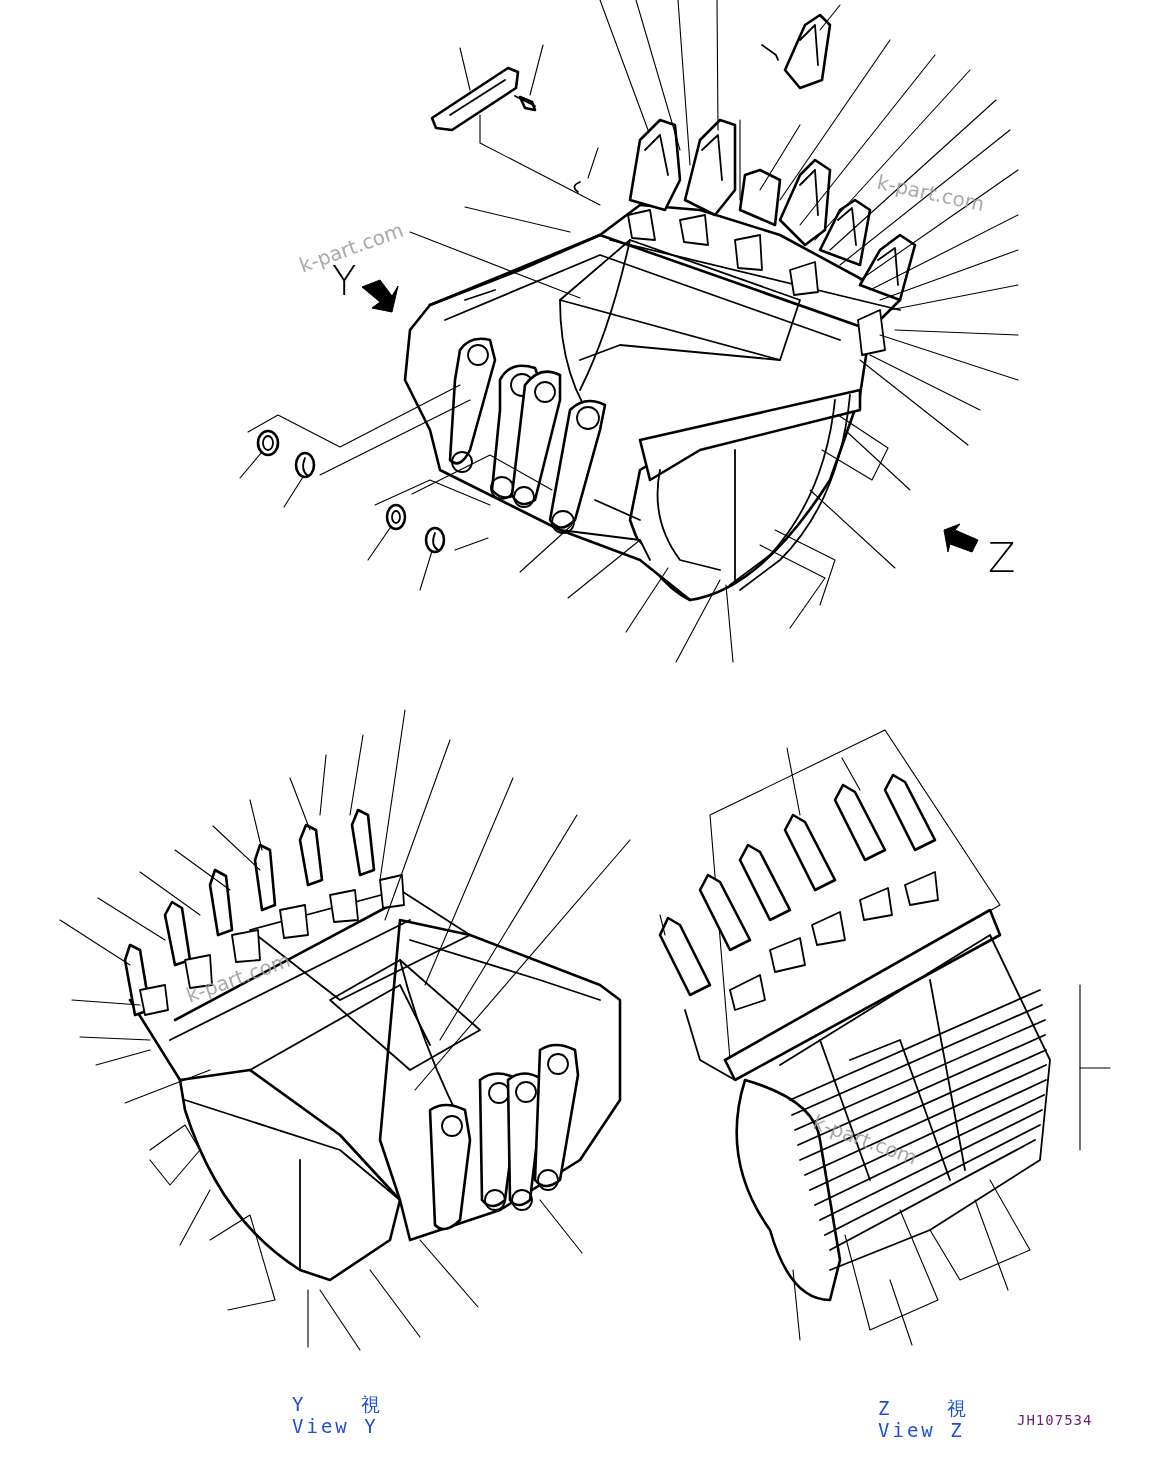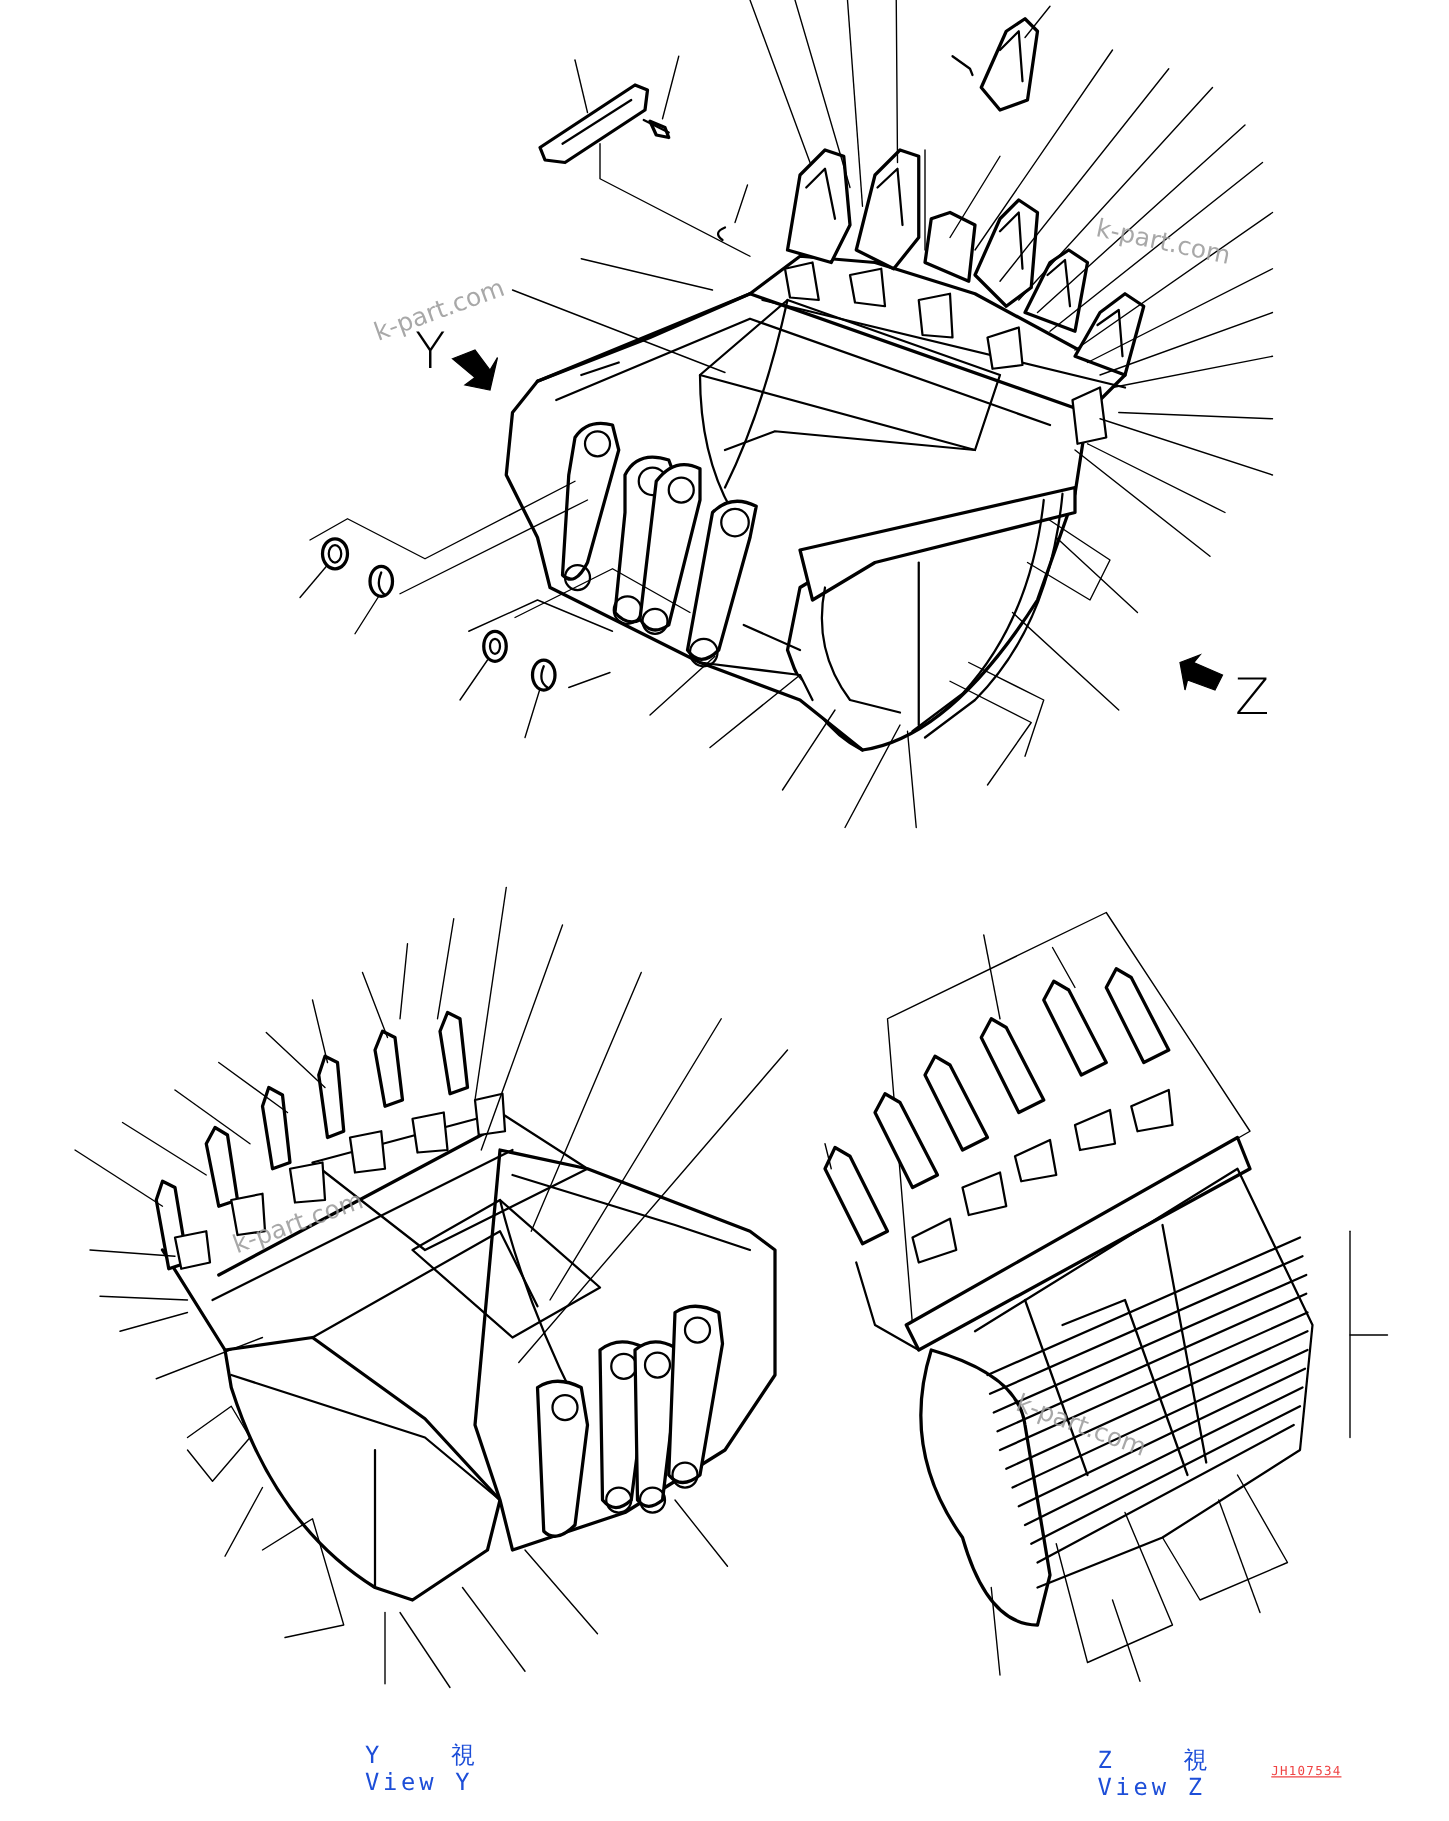--- a/index.html
+++ b/index.html
@@ -5,21 +5,21 @@
   html, body { margin: 0; padding: 0; background: #ffffff; }
   body { width: 1159px; height: 1457px; position: relative; overflow: hidden; font-family: "DejaVu Sans Mono", monospace; }
   #canvas { position: absolute; left: 0; top: 0; width: 1159px; height: 1457px; }
   .stroke { stroke: #000; fill: none; stroke-linecap: round; stroke-linejoin: round; }
   .thick { stroke-width: 2.6; }
   .mid { stroke-width: 1.8; }
   .thin { stroke-width: 1.1; }
   .fillw { fill: #fff; }
   .fillb { fill: #000; stroke: #000; }
   .caption { position: absolute; font-family: "DejaVu Sans Mono", monospace; color: #1d4ed8; font-size: 19px; line-height: 22px; letter-spacing: 3px; }
-  .docnum { position: absolute; font-family: "DejaVu Sans Mono", monospace; color: #ef4444; font-size: 10px; letter-spacing: 1px; text-decoration: underline; }
+  .docnum { position: absolute; font-family: "DejaVu Sans Mono", monospace; color: #701a75; font-size: 14px; letter-spacing: 1px; }
   .viewletter { position: absolute; font-family: "DejaVu Sans", sans-serif; font-size: 40px; color: #000; font-weight: 300; }
   .watermark { position: absolute; font-family: "DejaVu Sans", sans-serif; font-size: 20px; color: #9a9a9a; transform-origin: left top; opacity: 0.85; }
 </style>
 </head>
 <body>
 
 <svg id="canvas" viewBox="0 0 1159 1457" xmlns="http://www.w3.org/2000/svg">
 
   <g>
 

